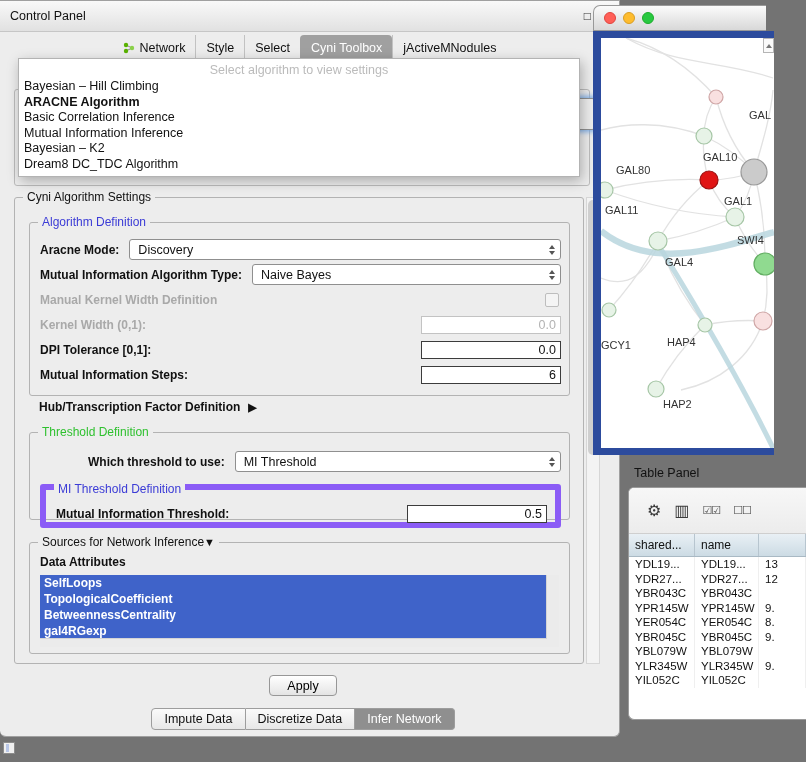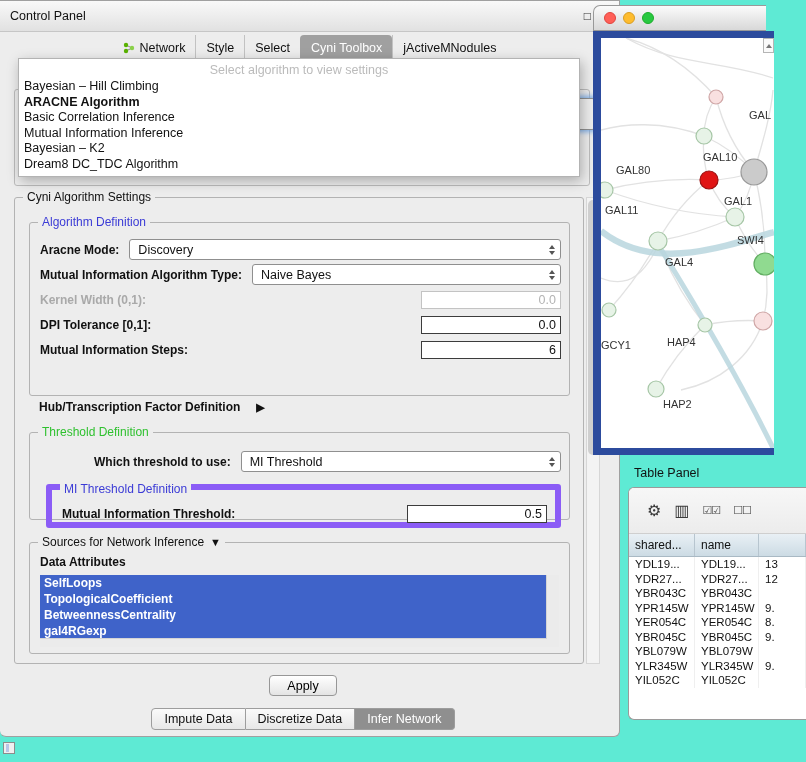--- a/index.html
+++ b/index.html
@@ -1,16 +1,16 @@
 <!DOCTYPE html>
 <html><head>
 <meta charset="utf-8">
 <style>
   html,body{margin:0;padding:0;}
-  .desktop{position:relative;width:806px;height:762px;background:#5eead4;
+  .desktop{position:relative;width:806px;height:762px;background:#737373;
     font-family:"Liberation Sans",sans-serif;color:#111;overflow:hidden;}
 
   
   .cp{position:absolute;left:0;top:0;width:620px;height:737px;background:#ededed;
       border:1px solid #a0a0a0;border-left:none;border-radius:0 0 6px 6px;box-sizing:border-box;}
   .cp-titlebar{height:30px;background:linear-gradient(#f9f9f9,#e1e1e1);
       border-bottom:1px solid #c6c6c6;display:flex;align-items:center;padding:0 10px;font-size:12.5px;}
   .cp-winbtns{margin-left:auto;display:flex;gap:8px;color:#333;font-size:12px;}
   .cp-winbtns span{cursor:default;}
   .close-glyph{font-weight:bold;}
@@ -49,33 +49,33 @@
   .combo{flex:1;margin-left:10px;display:flex;align-items:center;height:21px;background:#fff;
       border:1px solid #8f8f8f;border-radius:3px;padding-left:8px;font-size:12.5px;box-sizing:border-box;}
   .combo-arrows{margin-left:auto;margin-right:5px;display:flex;flex-direction:column;gap:2px;}
   .arr-up{width:0;height:0;border-left:3.5px solid transparent;border-right:3.5px solid transparent;border-bottom:4px solid #555;}
   .arr-dn{width:0;height:0;border-left:3.5px solid transparent;border-right:3.5px solid transparent;border-top:4px solid #555;}
   .tfield{margin-left:auto;width:140px;height:18px;border:1px solid #3c3c3c;background:#fff;font-size:12.5px;
       display:flex;align-items:center;justify-content:flex-end;padding:0 4px;box-sizing:border-box;}
   .tfield.dis{border-color:#c3c3c3;color:#b3b3b3;}
   .checkbox{margin-left:auto;width:12px;height:12px;border:1px solid #bdbdbd;background:#f4f4f4;border-radius:2px;margin-right:2px;}
 
-  .hub-row{position:absolute;left:24px;top:202px;display:flex;align-items:center;gap:16px;
+  .hub-row{position:absolute;left:24px;top:202px;display:flex;align-items:center;gap:8px;
       font-size:12px;font-weight:bold;}
   .tri{font-size:11px;}
 
   .thresh{position:absolute;left:14px;top:234px;width:541px;height:88px;border:1px solid #b3b3b3;
-      border-radius:3px;box-sizing:border-box;padding:18px 8px 0 16px;}
+      border-radius:3px;box-sizing:border-box;padding:18px 8px 0 10px;}
   .frow.indent .flabel{padding-left:48px;}
   .mithresh{position:relative;margin-top:12px;border:6px solid #8b5cf6;border-radius:3px;height:44px;
       padding:13px 8px 0 10px;box-sizing:border-box;}
 
   .sources{position:absolute;left:14px;top:344px;width:541px;height:112px;border:1px solid #b3b3b3;
       border-radius:3px;box-sizing:border-box;padding:10px 10px 0 10px;}
-  .src-title{display:flex;align-items:center;gap:6px;color:#111;}
+  .src-title{display:flex;align-items:center;color:#111;}
   .attr-label{font-weight:bold;font-size:12px;margin-top:2px;}
   .attr-list{position:relative;margin-top:6px;height:72px;background:#fff;overflow:hidden;}
   .attr-item{height:16px;line-height:16px;color:#fff;font-size:12px;padding-left:4px;margin-right:12px;font-weight:bold;}
   .attr-vscroll{position:absolute;top:0;right:0;width:12px;height:100%;background:#ebebeb;border-left:1px solid #d5d5d5;}
   .attr-hscroll{position:absolute;left:0;right:12px;bottom:0;height:8px;background:#ebebeb;border-top:1px solid #d5d5d5;}
 
   .apply-row{position:absolute;left:0;top:674px;width:606px;display:flex;justify-content:center;}
   .apply-btn{min-width:68px;height:21px;border:1px solid #979797;border-radius:4px;
       background:linear-gradient(#ffffff,#e4e4e4);font-size:12.5px;font-family:inherit;}
 
@@ -187,20 +187,24 @@
           <span class="flabel">Mutual Information Algorithm Type:</span>
           <div class="combo">
             <span>Naive Bayes</span>
             <span class="combo-arrows">
                 <span class="arr-up"></span>
                 <span class="arr-dn"></span>
               </span>
           </div>
         </div>
 
+        <div class="frow">
+          <span class="flabel dis">Manual Kernel Width Definition</span>
+          <span class="checkbox"></span>
+        </div>
 
         <div class="frow">
           <span class="flabel dis">Kernel Width (0,1):</span>
           <span class="tfield dis">0.0</span>
         </div>
 
         <div class="frow">
           <span class="flabel">DPI Tolerance [0,1]:</span>
           <span class="tfield">0.0</span>
         </div>

